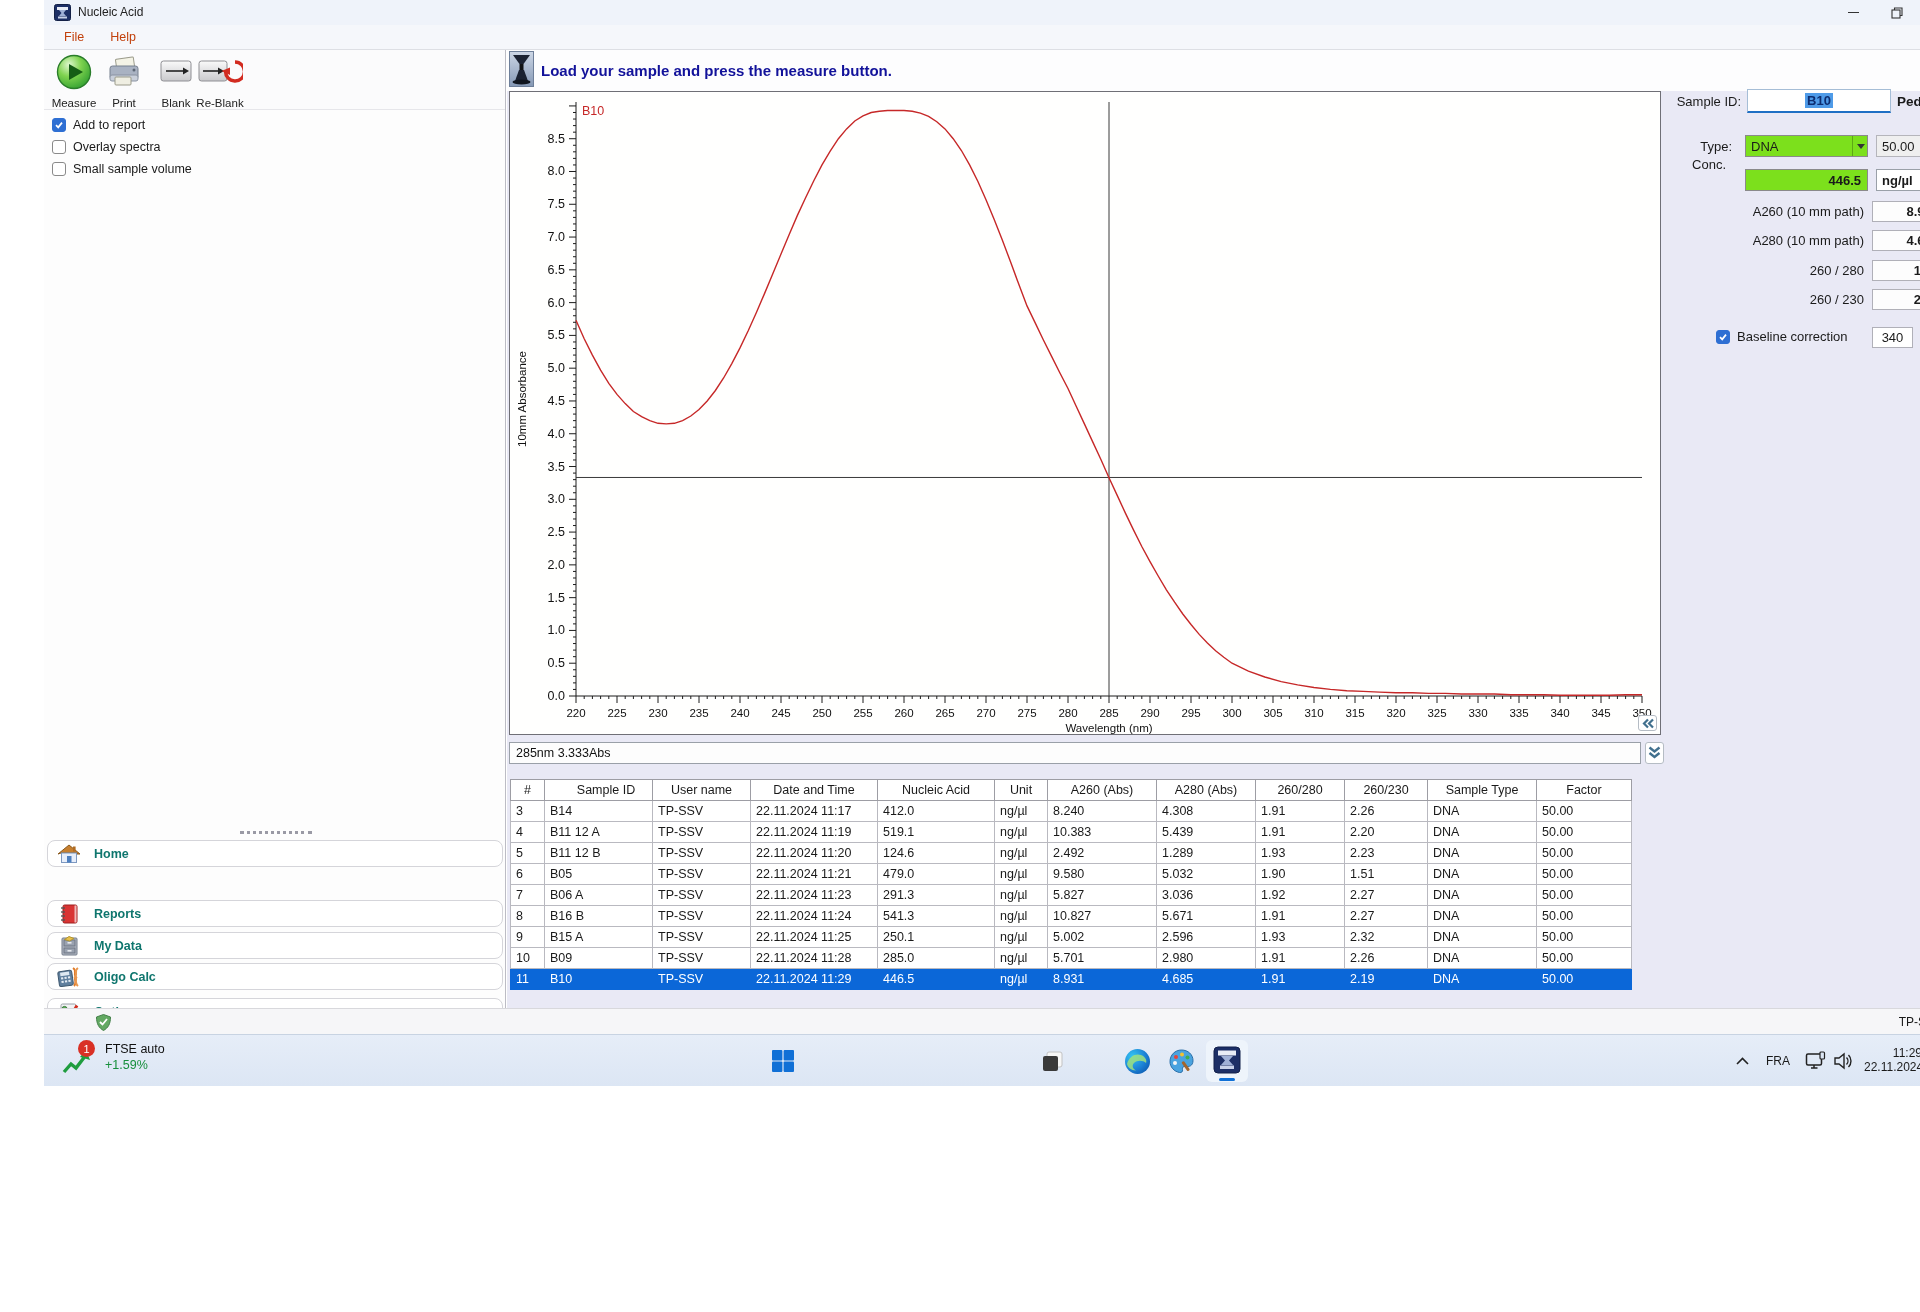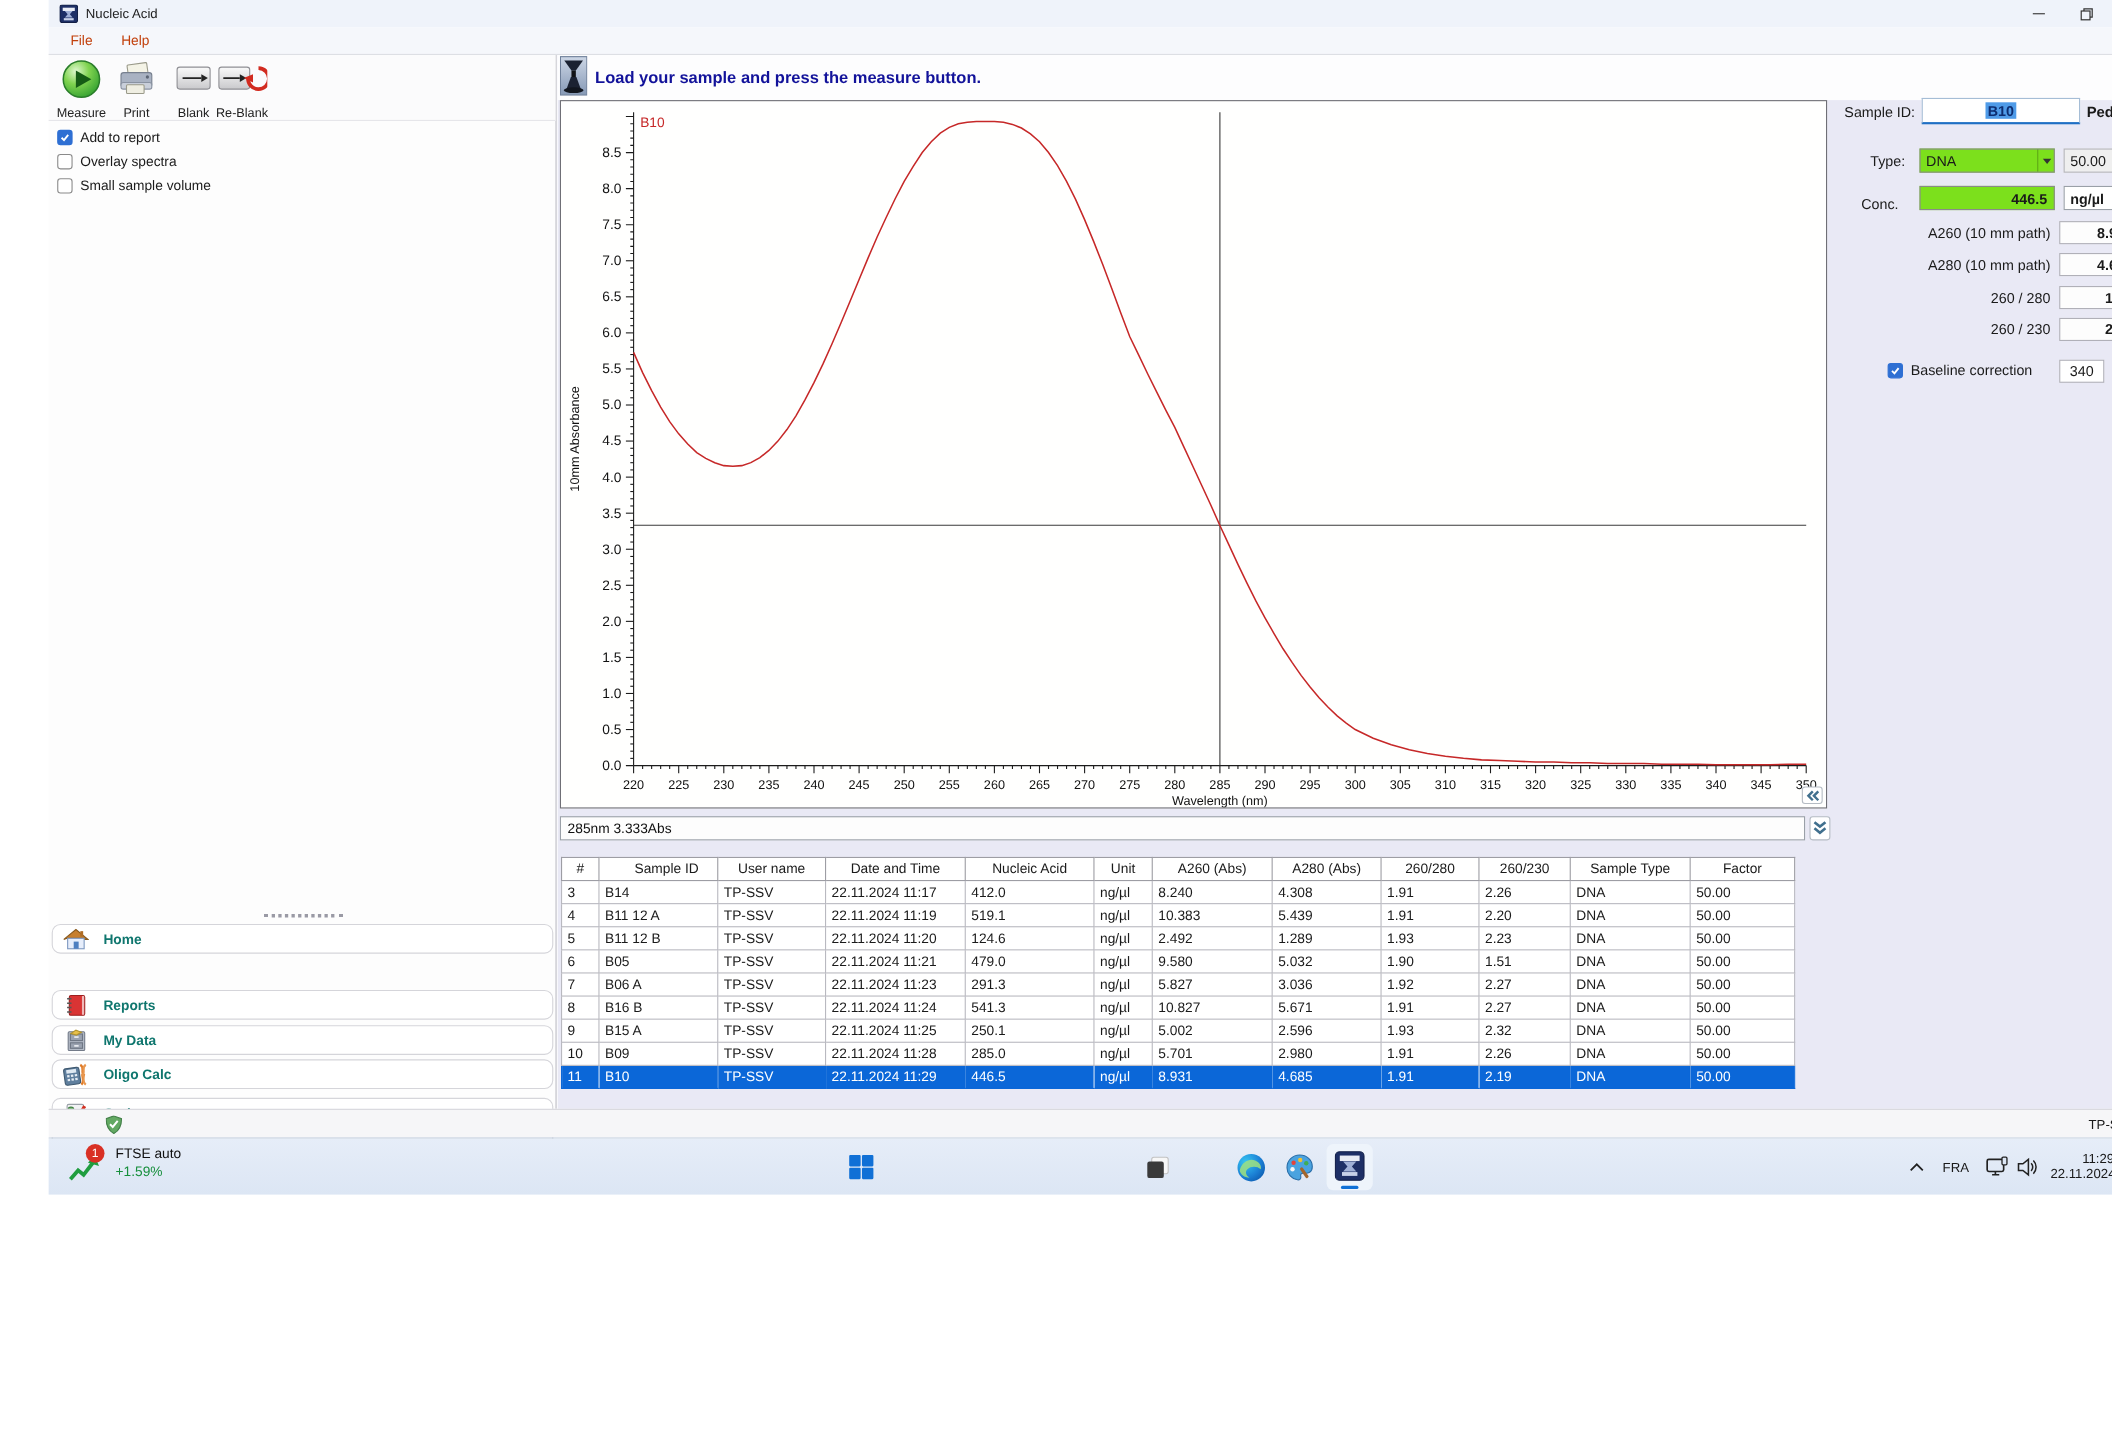--- a/index.html
+++ b/index.html
@@ -704,21 +704,21 @@
     <span class="abs" style="left:106px;top:0;width:16px;height:20px;border-left:1px solid rgba(0,0,0,.25);display:flex;align-items:center;justify-content:center">
       <svg width="8" height="5" viewBox="0 0 8 5">
           <polygon points="0,0 8,0 4,5" fill="#333"></polygon>
         </svg>
     </span>
   </div>
   <div class="abs" style="left:1832px;top:135px;width:71px;height:22px;background:#efefef;border:1px solid #b5b5bb;font-size:13px;padding:3px 0 0 5px">
     <span>50.00</span>
   </div>
 
-  <div class="abs rp-label" style="left:1590px;top:178px;width:92px">Conc.</div>
+  <div class="abs rp-label" style="left:1590px;top:157px;width:92px">Conc.</div>
   <div class="abs green-box" style="left:1701px;top:169px;width:123px;height:22px;font-weight:bold;text-align:right;padding:3px 6px 0 0">
     <span>446.5</span>
   </div>
   <div class="abs" style="left:1832px;top:169px;width:71px;height:22px;background:#fff;border:1px solid #9aa0a8;font-size:13px;font-weight:bold;padding:3px 0 0 5px">
     <span>ng/µl</span>
     <svg class="abs" style="left:54px;top:8px" width="10" height="6" viewBox="0 0 10 6">
       <path d="M1 1 L5 5 L9 1" fill="none" stroke="#555" stroke-width="1.4"></path>
     </svg>
   </div>
 

